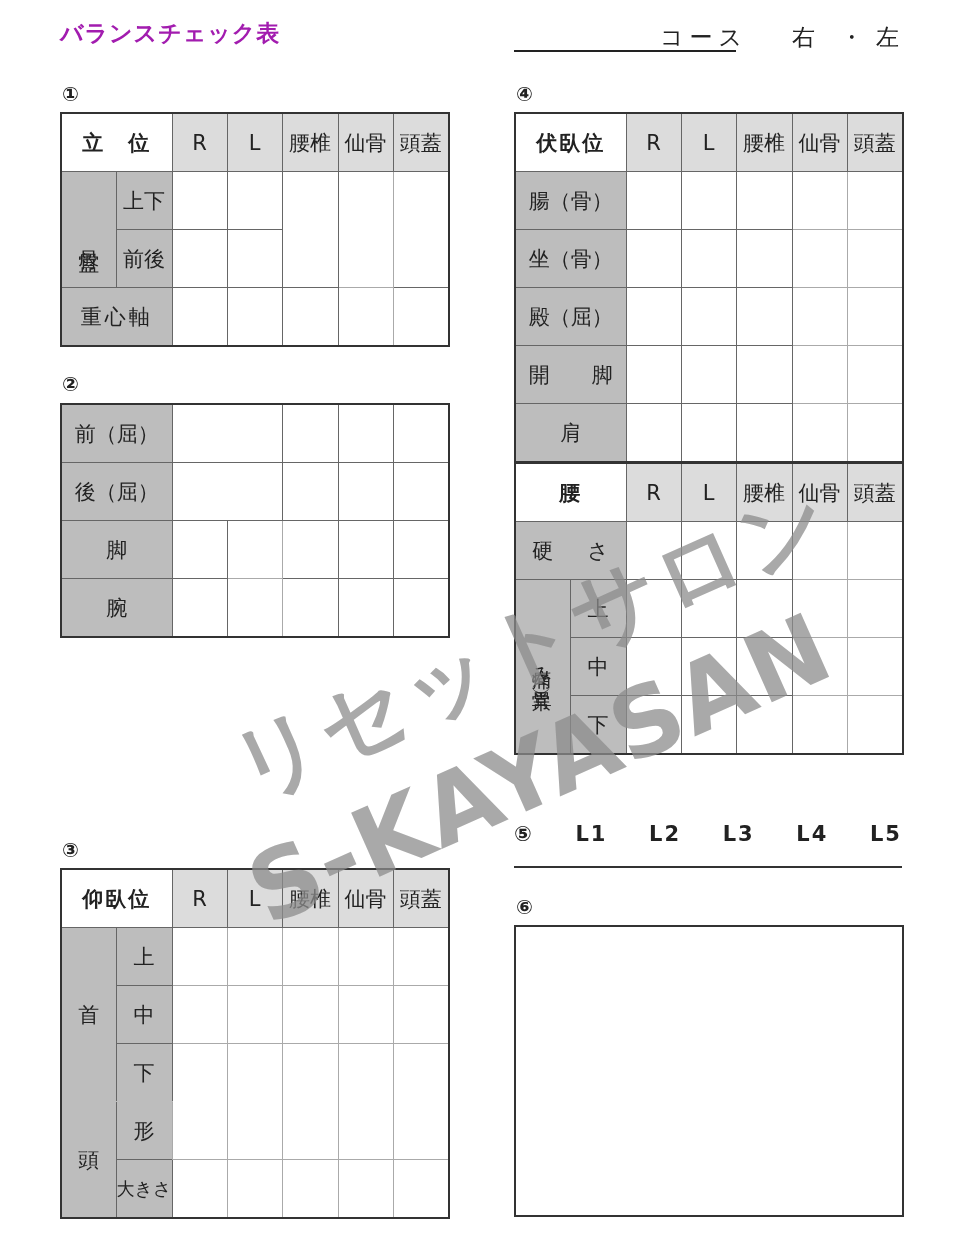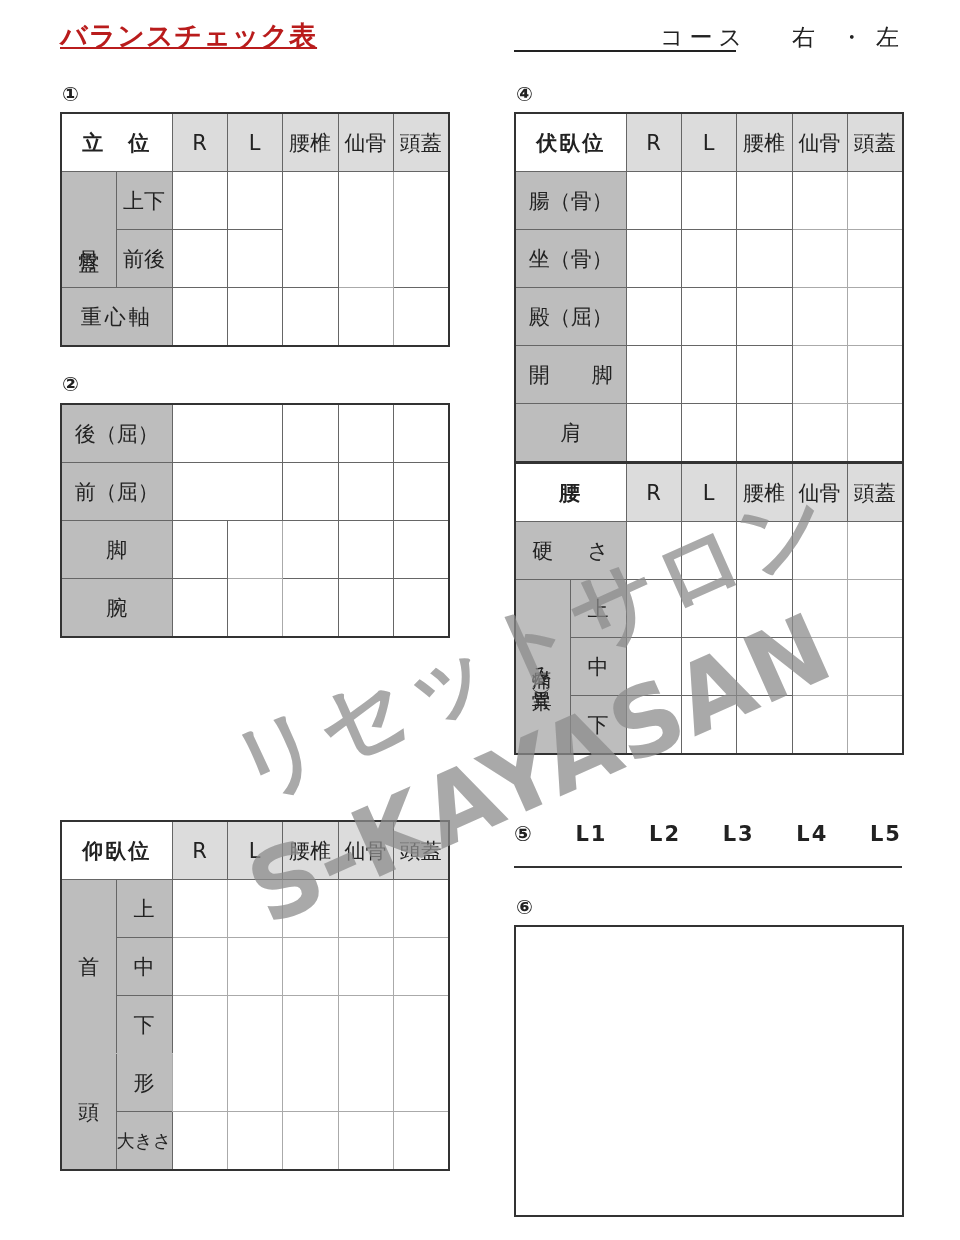--- a/index.html
+++ b/index.html
@@ -1,19 +1,19 @@
 <!DOCTYPE html>
 <html><head>
 <meta charset="utf-8">
 <style>
   html, body { margin:0; padding:0; background:#ffffff; }
   body { width:960px; height:1240px; position:relative; overflow:hidden;
          font-family:"DejaVu Sans","Liberation Sans",sans-serif; color:#222; }
   .abs { position:absolute; }
-  .title { left:60px; top:18px; font-size:27px; font-weight:bold; letter-spacing:1px; color:#b91c1c;text-decoration:underline; }
+  .title { left:60px; top:18px; font-size:23px; font-weight:bold; letter-spacing:1px; color:#a21caf; }
   .course-line { left:514px; top:50px; width:222px; height:0; border-top:2px solid #222; }
   .course-label { left:660px; top:22px; font-size:23px; letter-spacing:6px; }
   .side-r { left:792px; top:22px; font-size:23px; }
   .side-dot { left:840px; top:22px; font-size:23px; }
   .side-l { left:876px; top:22px; font-size:23px; }
   .secnum { font-size:20px; font-weight:bold; }
 
   table.grid { position:absolute; border-collapse:collapse; border:2px solid #333; table-layout:fixed; }
   table.grid td { border:1px solid #666; padding:0; text-align:center; vertical-align:middle;
                   font-size:21px; color:#222; height:57px; }
@@ -93,54 +93,54 @@
   <colgroup>
       <col style="width:111px">
       <col style="width:55px">
       <col style="width:55px">
       <col style="width:56px">
       <col style="width:55px">
       <col style="width:56px">
     </colgroup>
   <tbody>
   <tr>
+    <td class="lbl">前（屈）</td>
+    <td class="cell" colspan="2"></td>
+    <td class="cell"></td>
+    <td class="cell"></td>
+    <td class="cell"></td>
+  </tr>
+  <tr>
     <td class="lbl">後（屈）</td>
     <td class="cell" colspan="2"></td>
     <td class="cell"></td>
     <td class="cell"></td>
     <td class="cell"></td>
   </tr>
   <tr>
-    <td class="lbl">前（屈）</td>
-    <td class="cell" colspan="2"></td>
-    <td class="cell"></td>
-    <td class="cell"></td>
-    <td class="cell"></td>
-  </tr>
-  <tr>
     <td class="lbl">脚</td>
     <td class="cell"></td>
     <td class="cell lt"></td>
     <td class="cell"></td>
     <td class="cell"></td>
     <td class="cell"></td>
   </tr>
   <tr>
     <td class="lbl">腕</td>
     <td class="cell"></td>
     <td class="cell lt"></td>
     <td class="cell"></td>
     <td class="cell"></td>
     <td class="cell"></td>
   </tr>
 </tbody>
   </table>
 
 <div class="abs secnum" style="left:62px;top:838px;">③</div>
-<table class="grid" style="left:60px;top:820px;width:388px;border-radius:22px;">
+<table class="grid" style="left:60px;top:868px;width:388px;border-radius:22px;">
   <colgroup>
       <col style="width:55px">
       <col style="width:56px">
       <col style="width:55px">
       <col style="width:55px">
       <col style="width:56px">
       <col style="width:55px">
       <col style="width:56px">
     </colgroup>
   <tbody>

